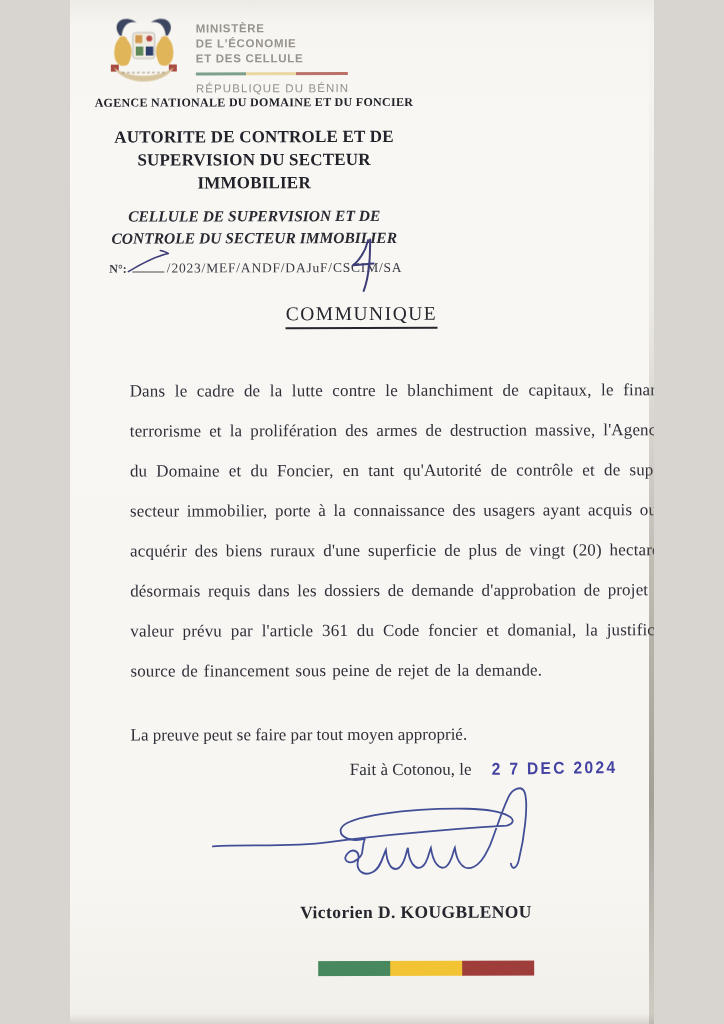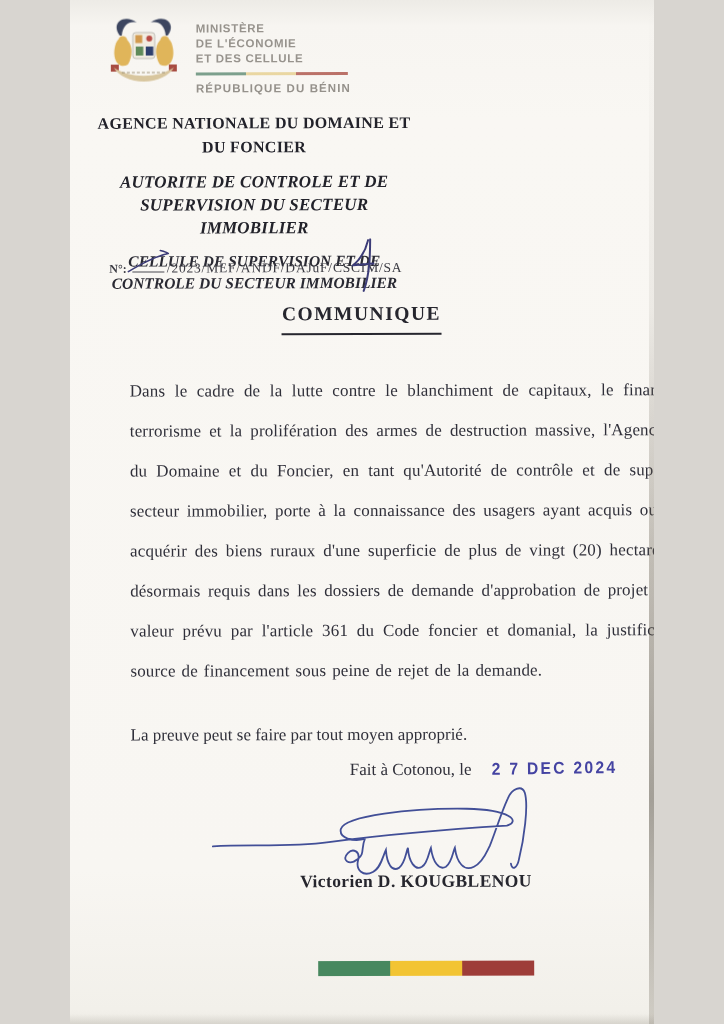--- a/index.html
+++ b/index.html
@@ -16,56 +16,56 @@
       rgba(100,92,78,.38) 55%, rgba(80,74,62,.5) 78%, rgba(110,102,88,.25) 100%);}
   .scan-shadow-bottom{position:absolute; left:0; right:0; bottom:0; height:10px;
     background:linear-gradient(0deg, rgba(120,112,98,.18), rgba(120,112,98,0));}
 
   
   .arms{position:absolute; left:33px; top:11px; width:84px; height:74px; filter:blur(.3px);}
   .ministry{position:absolute; left:127px; top:21px; font-family:"Liberation Sans",sans-serif;}
   .ministry .line{font-size:11.5px; font-weight:600; letter-spacing:.7px; color:#97938d; line-height:15px;}
   .ministry .divider{width:152px; height:2.5px; margin:6px 0 7px 0;
     background:linear-gradient(90deg,#66907a 0 33%,#e7d193 33% 66%,#b05a50 66% 100%); opacity:.85;}
-  .ministry .republic{font-size:11.5px; font-weight:700; letter-spacing:1.1px; color:#95918b;}
+  .ministry .republic{font-size:11.5px; font-weight:400; letter-spacing:1.1px; color:#95918b;}
 
   .contact{position:absolute; left:418px; top:17px; width:300px;
     font-family:"Liberation Sans",sans-serif; font-size:13px; color:#5b5c60; line-height:21px;}
   .u{border-bottom:1px solid #7b7c82; padding-bottom:.5px;}
 
   
   .org{position:absolute; left:16px; top:90px; width:338px; text-align:center; color:#22222a;}
-  .org .h1{font-size:16px; font-weight:bold; line-height:24px; letter-spacing:.3px;margin-top:21px;}
-  .org .h2{font-size:17px; font-weight:bold; line-height:23px; letter-spacing:.2px; margin-top:11px;font-style:italic;}
+  .org .h1{font-size:12px; font-weight:bold; line-height:24px; letter-spacing:.3px;}
+  .org .h2{font-size:17px; font-weight:bold; line-height:23px; letter-spacing:.2px; margin-top:11px;}
   .org .h3{font-size:15.5px; font-weight:bold; font-style:italic; line-height:22px; margin-top:11px; color:#2a2a33;}
 
   
   .ref{position:absolute; left:40px; top:260px; font-size:13.5px; letter-spacing:.8px; color:#3a3a42; white-space:nowrap;}
   .ref .lbl{font-weight:bold; font-size:12px; letter-spacing:0;}
   .ref .blank{display:inline-block; width:32px; border-bottom:1.3px solid #4a4a52; height:10px; margin:0 2px 0 6px; position:relative;}
   .hand-slash{position:absolute; left:-6px; top:-14px;}
   .hand-four{position:absolute; left:242px; top:-22px; transform:rotate(4deg);}
 
   
   .title{position:absolute; left:0; top:303px; width:100%; text-align:center;}
-  .title span{font-size:19.5px; font-weight:bold; letter-spacing:1.5px; color:#26262e;
-    border-bottom:2.2px solid #26262e; padding-bottom:9px;}
+  .title span{font-size:19.5px; font-weight:normal; letter-spacing:1.5px; color:#26262e;
+    border-bottom:2.2px solid #26262e; padding-bottom:3px;}
 
   
   .body1{position:absolute; left:60px; top:354px; width:606px; font-size:17px; line-height:40px;
     text-align:justify; letter-spacing:.15px; word-spacing:1.5px; color:#30303a;}
   .body2{position:absolute; left:60px; top:708px; width:606px; font-size:17px; color:#30303a;}
 
   
   .dateline{position:absolute; left:279px; top:760px; font-size:17px; color:#30303a; white-space:nowrap;}
   .stamp{display:inline-block; margin-left:16px; font-family:"Liberation Sans",sans-serif;
     font-weight:bold; font-size:17px; letter-spacing:2.5px; transform:scaleX(.92) rotate(-.6deg);
     transform-origin:left center;}
   .sig{position:absolute; left:140px; top:784px; width:364px; height:104px;}
-  .signer{position:absolute; left:155px; top:871px; width:380px; text-align:center;
+  .signer{position:absolute; left:155px; top:902px; width:380px; text-align:center;
     font-size:17.5px; font-weight:bold; letter-spacing:.4px; color:#26262e;}
 
   
   .flag{position:absolute; left:247px; top:961px; width:216px; height:15px; display:flex; filter:blur(.2px);}
   .flag div{flex:1 1 0;}
 </style>
 </head>
 <body>
 
 <div class="page">

